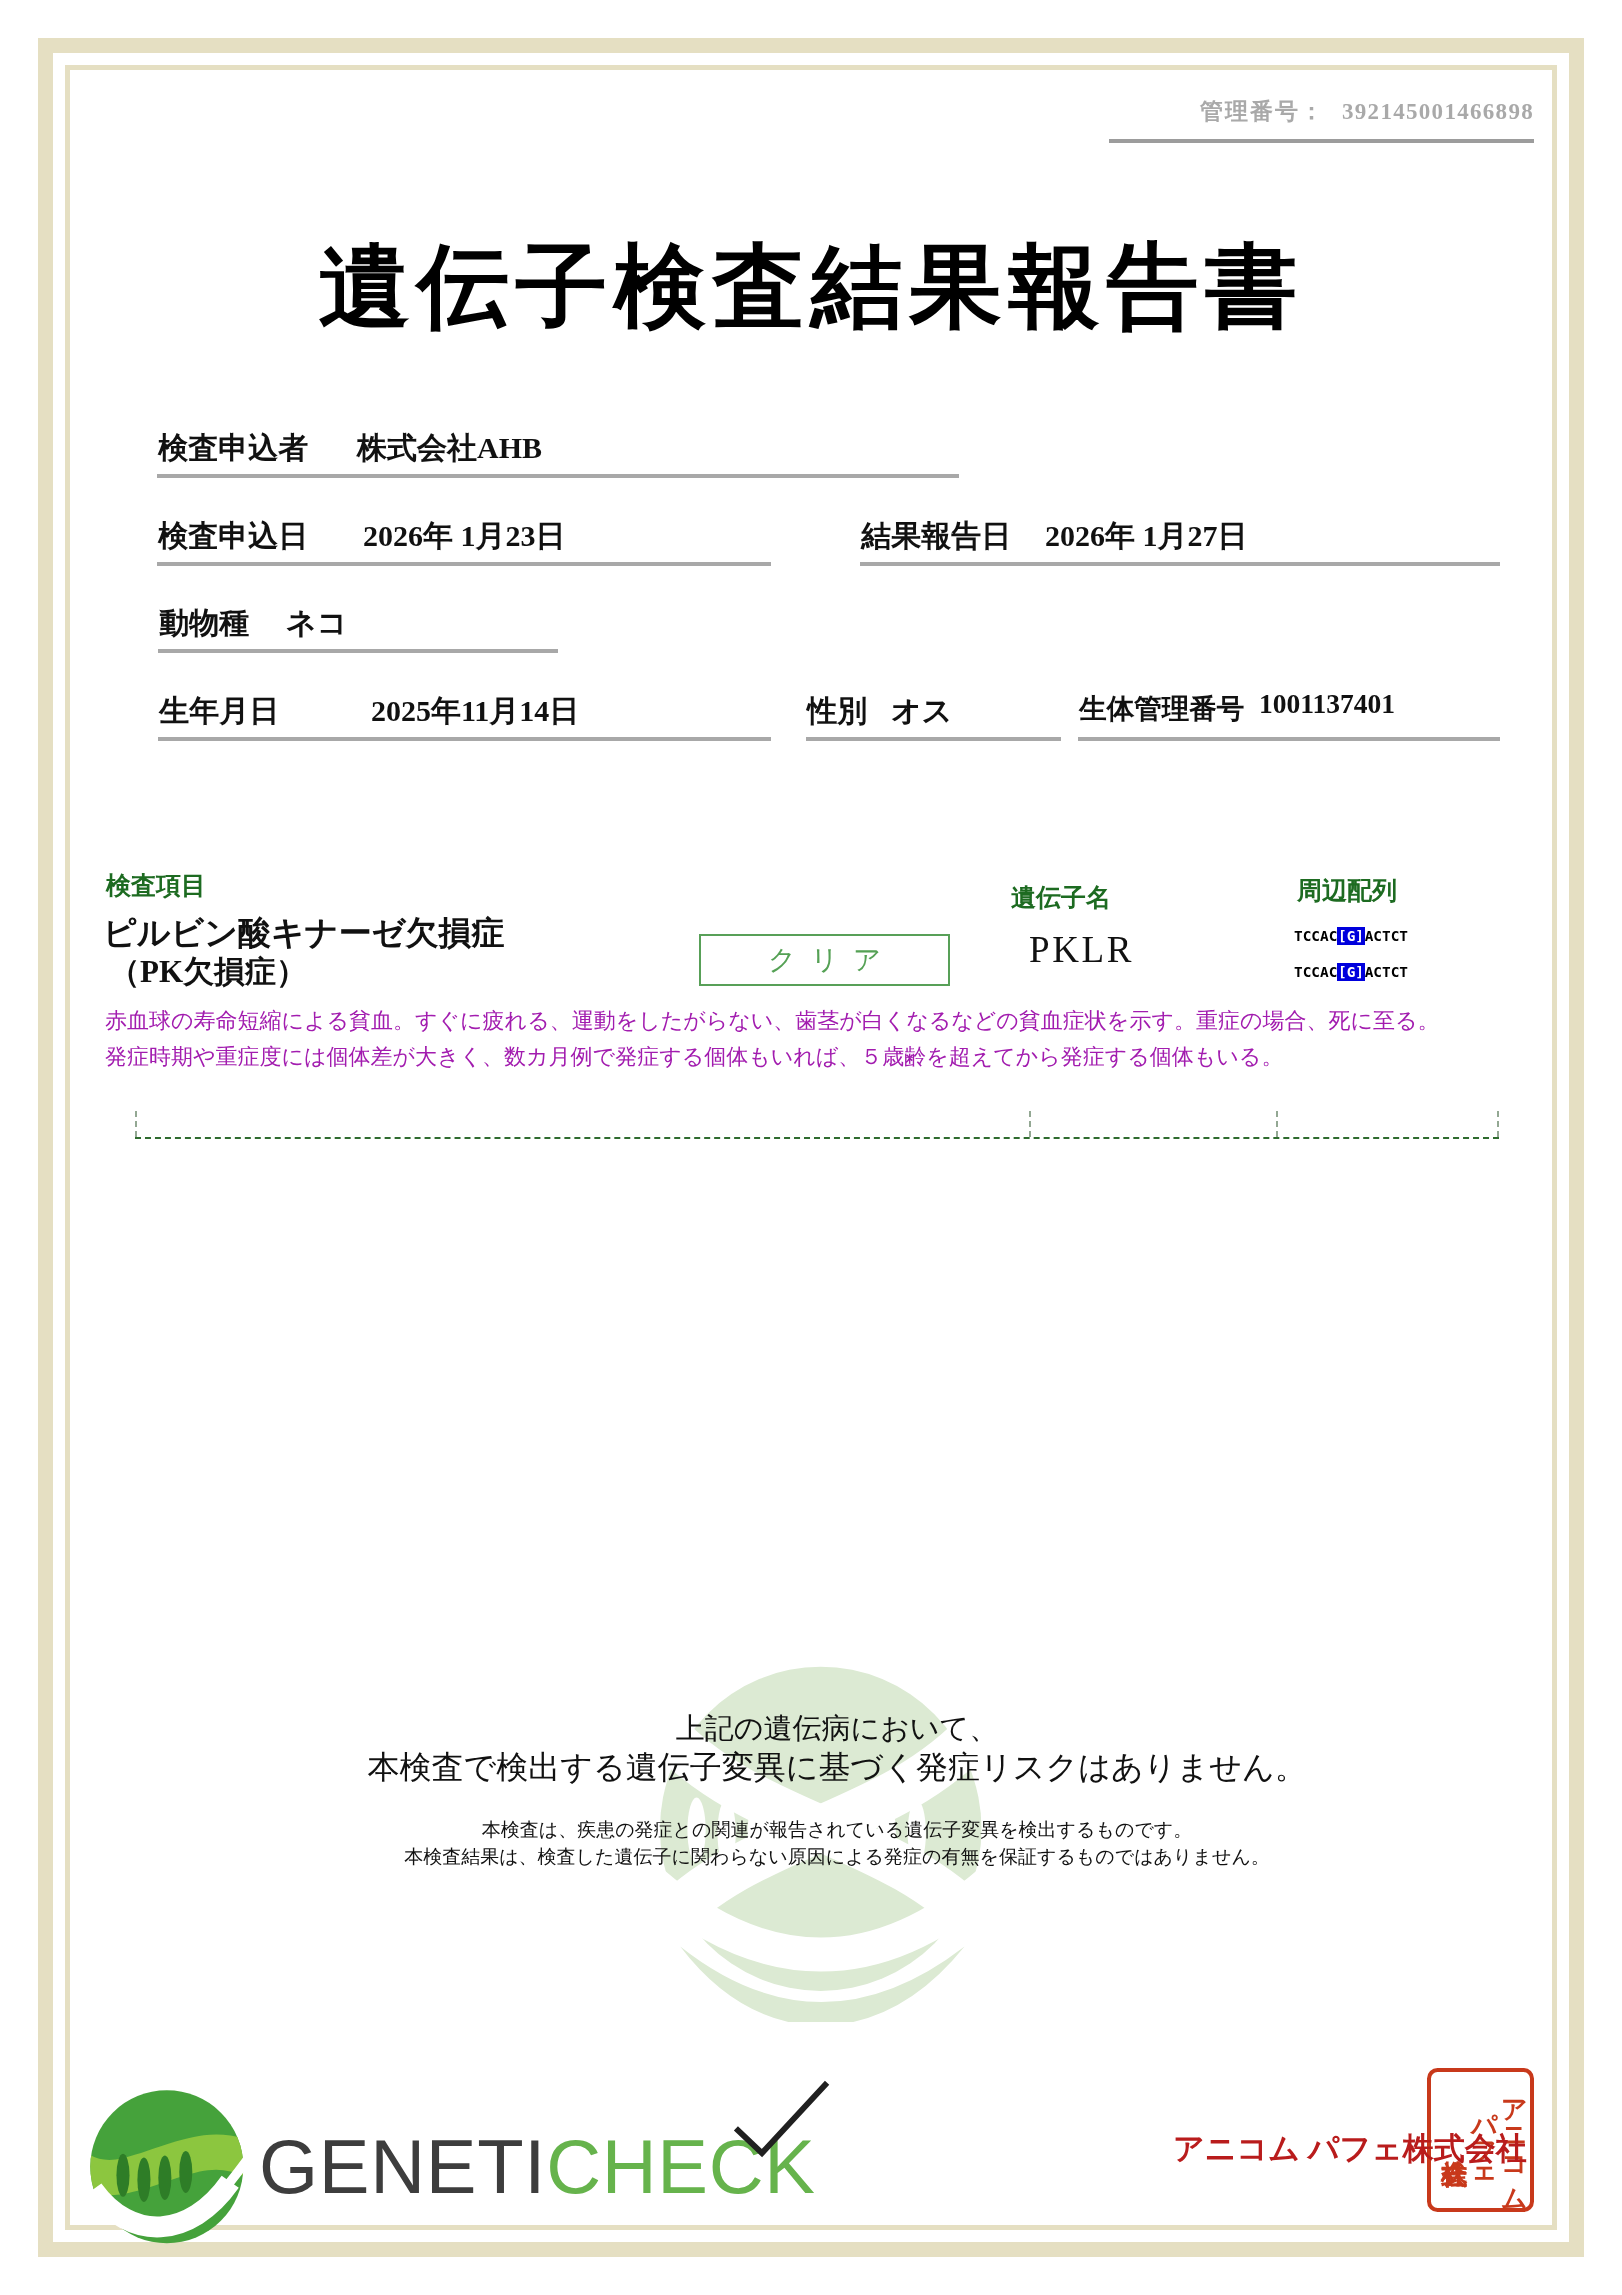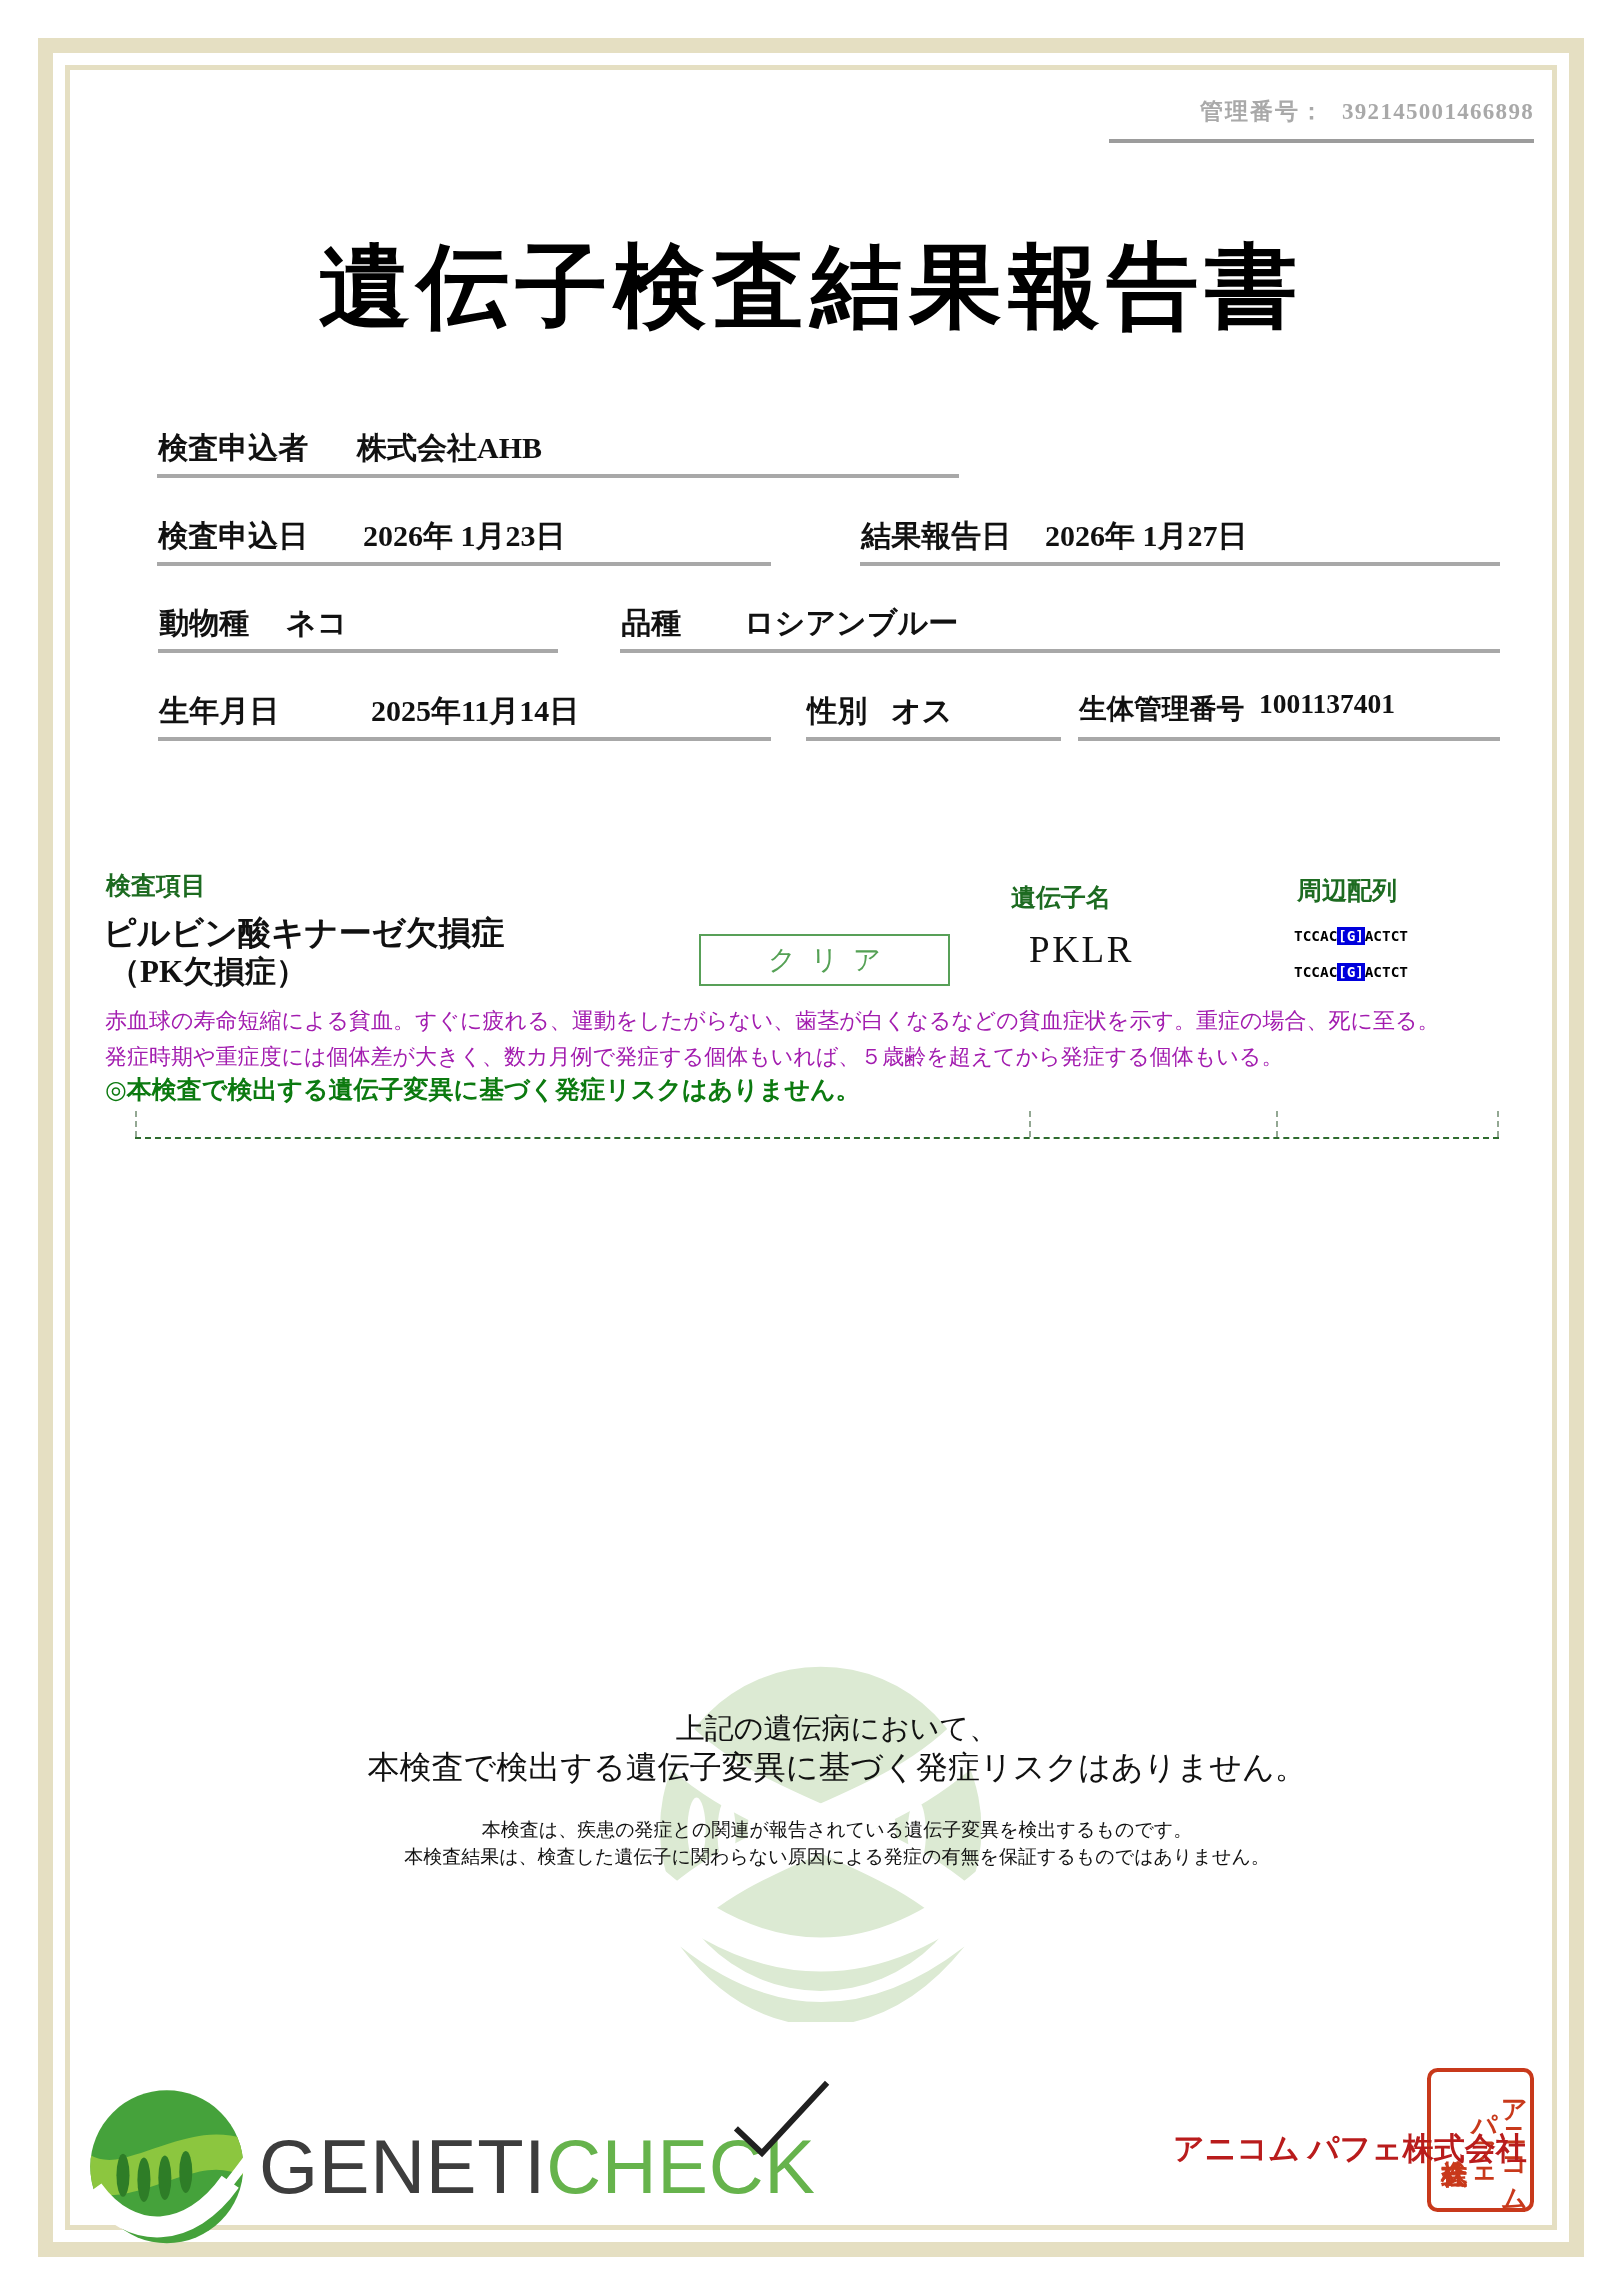--- a/index.html
+++ b/index.html
@@ -130,24 +130,20 @@
     <span class="val">2026年 1月23日</span>
   </div>
   <div class="field" id="f-report-date">
     <span class="lbl">結果報告日</span>
     <span class="val">2026年 1月27日</span>
   </div>
   <div class="field" id="f-species">
     <span class="lbl">動物種</span>
     <span class="val">ネコ</span>
   </div>
-  <div class="field" id="f-breed">
-    <span class="lbl">品種</span>
-    <span class="val">ロシアンブルー</span>
-  </div>
   <div class="field" id="f-birth">
     <span class="lbl">生年月日</span>
     <span class="val">2025年11月14日</span>
   </div>
   <div class="field" id="f-sex">
     <span class="lbl">性別</span>
     <span class="val">オス</span>
   </div>
   <div class="field" id="f-animal-id">
     <span class="lbl">生体管理番号</span>
@@ -169,21 +165,20 @@
 
   <div class="seq-row" id="seq-1">
     <span>TCCAC</span><span class="seq-var">[G]</span><span>ACTCT</span>
   </div>
   <div class="seq-row" id="seq-2">
     <span>TCCAC</span><span class="seq-var">[G]</span><span>ACTCT</span>
   </div>
 
   <div class="desc" id="desc-1">赤血球の寿命短縮による貧血。すぐに疲れる、運動をしたがらない、歯茎が白くなるなどの貧血症状を示す。重症の場合、死に至る。</div>
   <div class="desc" id="desc-2">発症時期や重症度には個体差が大きく、数カ月例で発症する個体もいれば、５歳齢を超えてから発症する個体もいる。</div>
-  <div id="risk-note">◎本検査で検出する遺伝子変異に基づく発症リスクはありません。</div>
 
   <div id="dotted-row">
     <div class="vline v1"></div>
     <div class="vline v2"></div>
     <div class="vline v3"></div>
     <div class="vline v4"></div>
   </div>
 
   <svg id="watermark" viewBox="0 0 560 545" aria-hidden="true">
     <ellipse cx="275" cy="250" rx="246" ry="248" fill="#dcead3"></ellipse>

